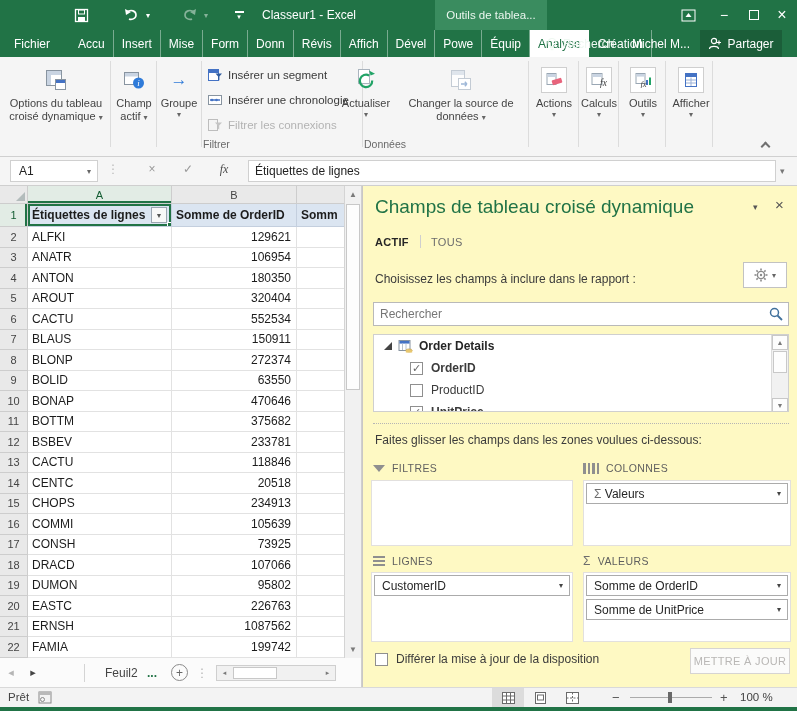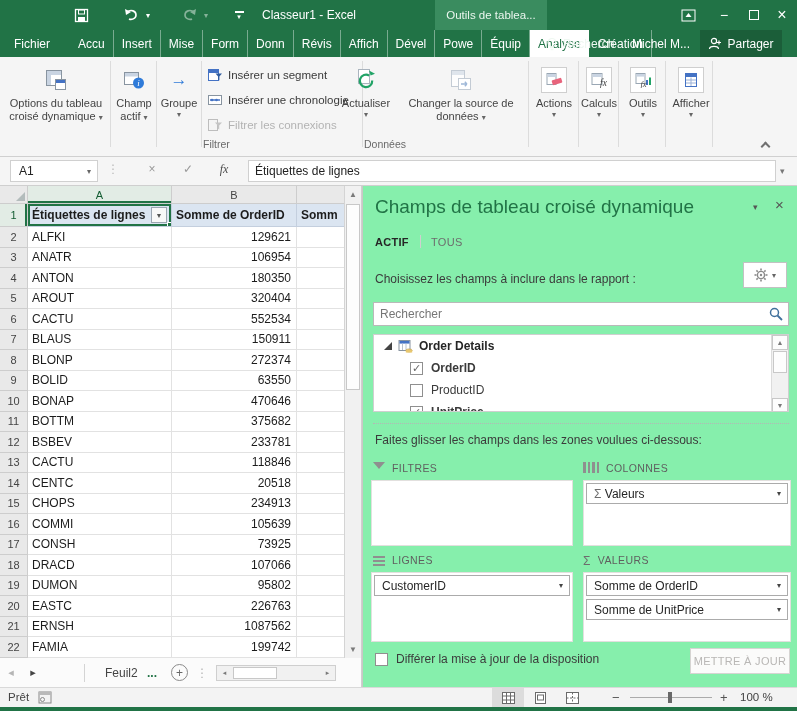--- a/index.html
+++ b/index.html
@@ -76,21 +76,21 @@
     display:flex;align-items:center;justify-content:center;font-size:7px;color:#555;font-weight:normal;}
   .fillhandle{position:absolute;right:-2px;bottom:-2px;width:6px;height:6px;background:#217346;border:1px solid #fff;z-index:3;}
   .grow{display:flex;height:20.5px;font-size:12px;color:#1c1c1c;}
   .gc{border-right:1px solid #e2e2e2;border-bottom:1px solid #e2e2e2;display:flex;align-items:center;overflow:hidden;}
   .gcA{width:144px;padding-left:4px;} .gcB{width:125px;justify-content:flex-end;padding-right:5px;} .gcC{flex:1;border-right:none;}
   .vscroll{position:absolute;left:344px;top:0;width:17px;height:472px;background:#f1f1f1;border-left:1px solid #d4d4d4;}
   .varrow{position:absolute;left:0;width:16px;height:17px;display:flex;align-items:center;justify-content:center;font-size:8px;color:#7a7a7a;}
   .vthumb{position:absolute;left:1px;top:18px;width:14px;height:186px;background:#fdfdfd;border:1px solid #c8c8c8;}
 
   
-  .panel{position:absolute;left:362px;top:186px;width:435px;height:501px;background:#86efac;border-left:1px solid #c9c7c5;font-size:12px;color:#3b3b3b;}
+  .panel{position:absolute;left:362px;top:186px;width:435px;height:501px;background:#fef9c3;border-left:1px solid #c9c7c5;font-size:12px;color:#3b3b3b;}
   .ptitle{position:absolute;left:12px;top:10px;font-size:19px;color:#217346;white-space:nowrap;}
   .pclose{position:absolute;left:412px;top:10px;font-size:15px;color:#555;}
   .pcaret{position:absolute;left:390px;top:16px;font-size:9px;color:#555;}
   .ptab{position:absolute;top:50px;font-size:11px;letter-spacing:.3px;}
   .ptab.on{font-weight:bold;color:#262626;}
   .ptab.off{color:#6d6d6d;}
   .ptabdiv{position:absolute;left:57px;top:49px;width:1px;height:13px;background:#cfcfcf;}
   .choose{position:absolute;left:12px;top:86px;white-space:nowrap;}
   .gearbtn{position:absolute;left:380px;top:76px;width:44px;height:26px;background:#fff;border:1px solid #c2c2c2;
     display:flex;align-items:center;justify-content:center;gap:4px;color:#666;}
@@ -106,21 +106,21 @@
     font-size:11px;color:#666;line-height:11px;}
   .flabel{margin-left:8px;}
   .flscroll{position:absolute;right:0;top:0;width:17px;height:78px;background:#f1f1f1;border-left:1px solid #dcdcdc;}
   .flscroll .up{position:absolute;top:0;left:0;width:16px;height:15px;border:1px solid #c8c8c8;background:#fdfdfd;
     display:flex;align-items:center;justify-content:center;font-size:7px;color:#7a7a7a;}
   .flscroll .th{position:absolute;top:16px;left:1px;width:14px;height:22px;background:#fdfdfd;border:1px solid #c8c8c8;}
   .flscroll .dn{position:absolute;bottom:0;left:0;width:16px;height:15px;border:1px solid #c8c8c8;background:#fdfdfd;
     display:flex;align-items:center;justify-content:center;font-size:7px;color:#7a7a7a;}
   .dotline{position:absolute;left:10px;top:237px;width:416px;border-top:1px dotted #b5b5b5;}
   .dragtext{position:absolute;left:12px;top:247px;white-space:nowrap;}
-  .zonehdr{position:absolute;font-size:10.5px;letter-spacing:.4px;color:#5f5f5f;display:flex;align-items:flex-start;gap:7px;}
+  .zonehdr{position:absolute;font-size:10.5px;letter-spacing:.4px;color:#5f5f5f;display:flex;align-items:center;gap:7px;}
   .zonebox{position:absolute;background:#fff;border:1px solid #e2e0de;padding:2px;}
   .pill{height:21px;background:#fff;border:1px solid #ababab;display:flex;align-items:center;padding:0 7px;
     font-size:12px;color:#262626;margin-bottom:3px;position:relative;}
   .pill .pcar{position:absolute;right:6px;font-size:8px;color:#444;}
   .sigma{color:#6d6d6d;font-size:12px;}
   .rowsicon{display:inline-block;width:12px;}
   .rowsicon i{display:block;height:2px;background:#8f8f8f;margin:2px 0;}
   .colsicon{display:inline-flex;gap:2px;}
   .colsicon i{display:block;width:2.5px;height:11px;background:#8f8f8f;}
   .funnel{width:0;height:0;border-left:6px solid transparent;border-right:6px solid transparent;border-top:7px solid #8f8f8f;position:relative;}

